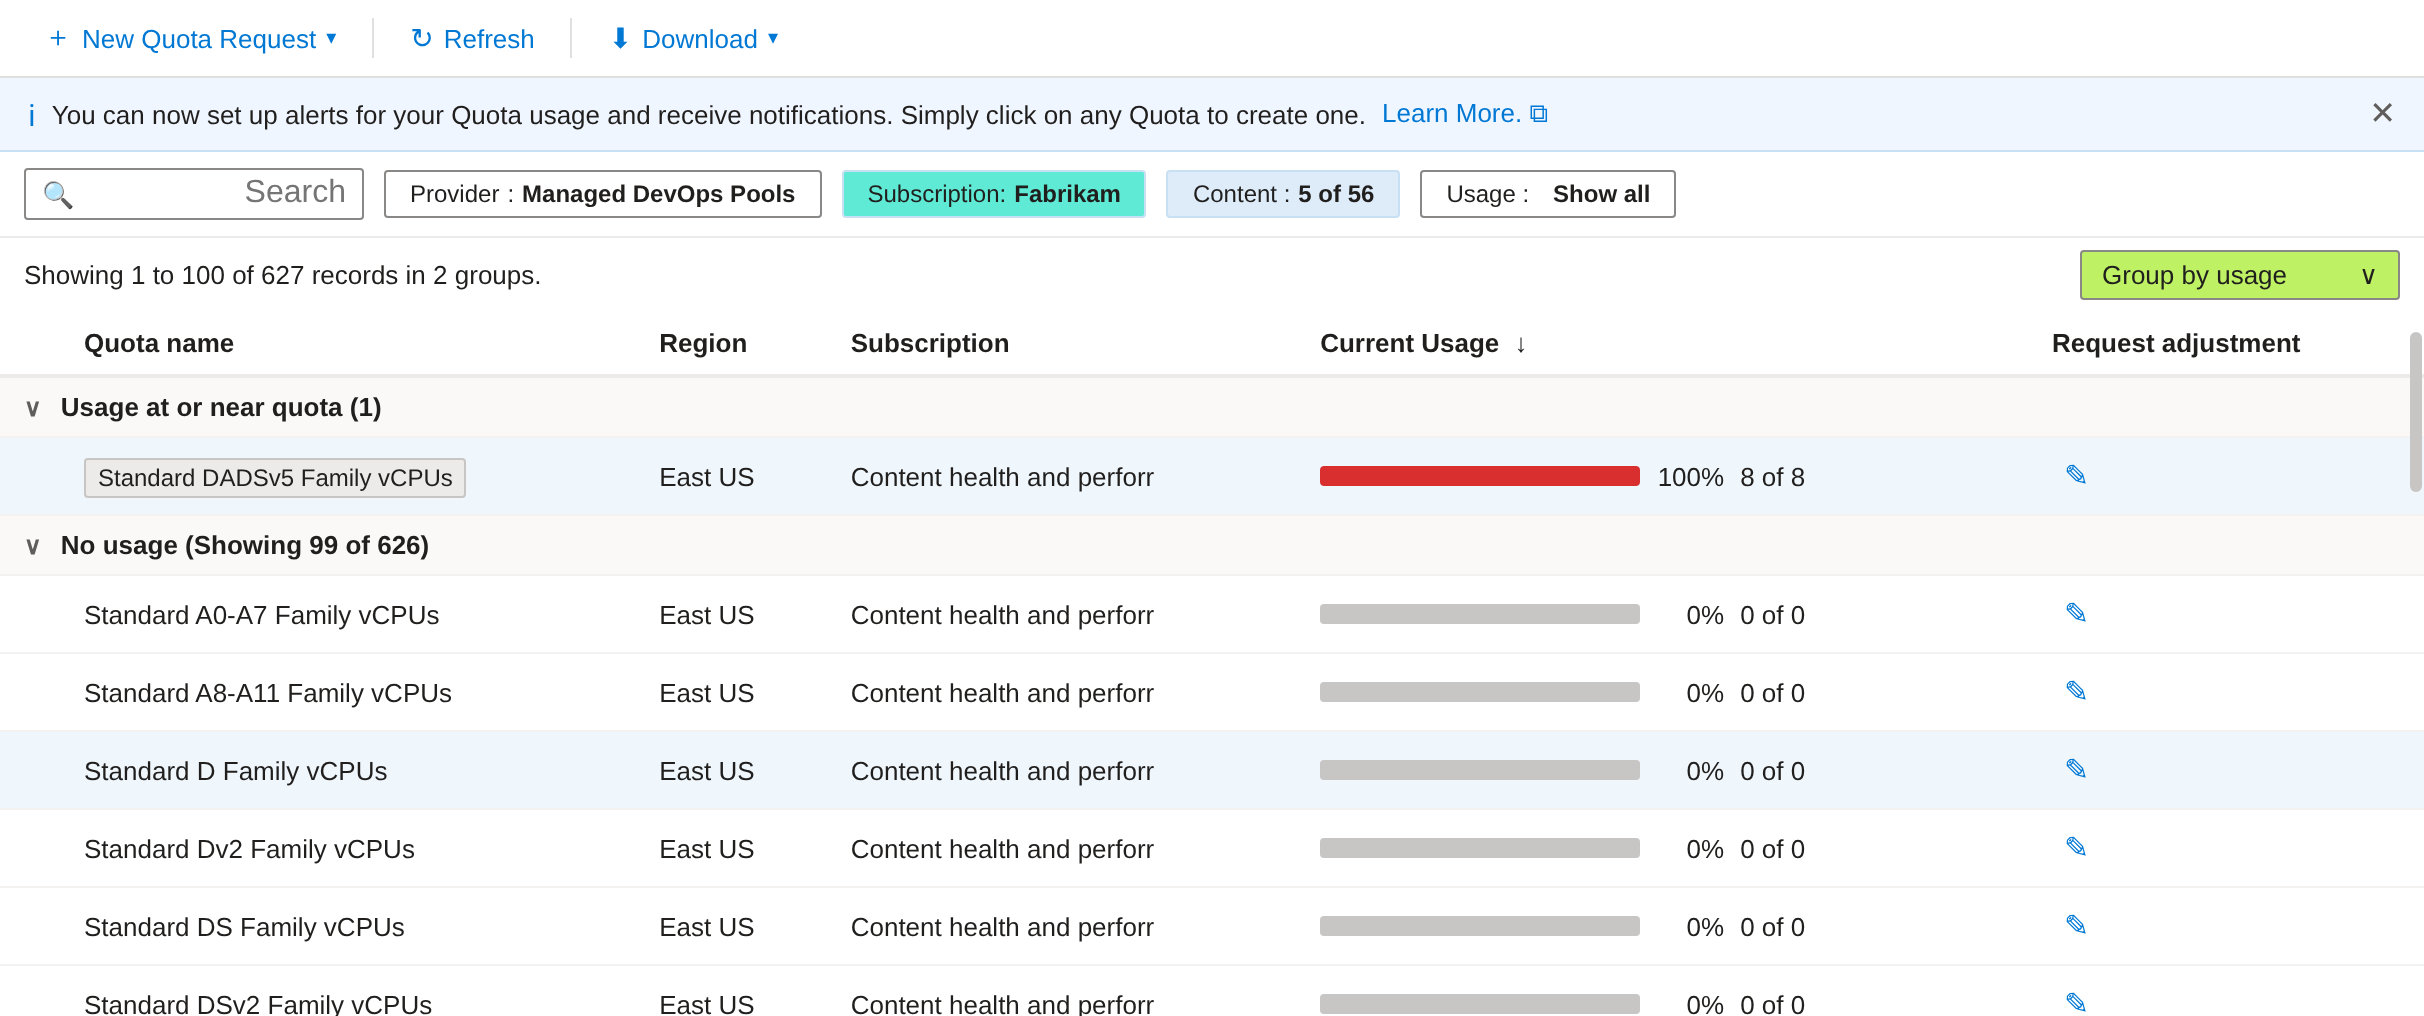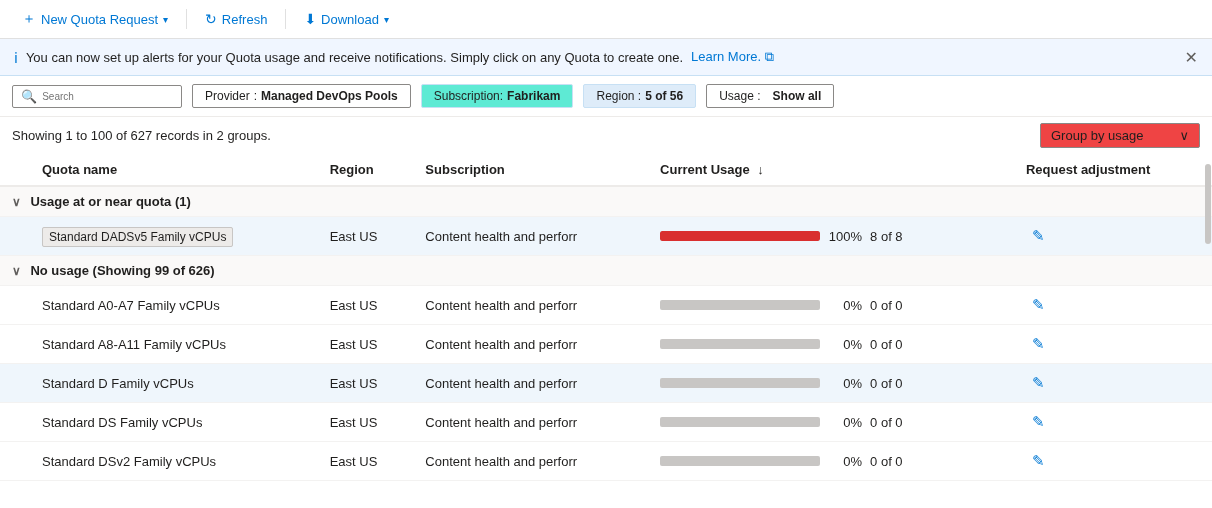--- a/index.html
+++ b/index.html
@@ -57,23 +57,24 @@
       border: 1px solid #8a8886;
       border-radius: 2px;
       padding: 3px 8px;
       width: 170px;
       gap: 5px;
       background: #fff;
     }
     .search-box input {
       border: none;
       outline: none;
-      font-size: 10px;
+      font-size: 16px;
       width: 100%;
       color: #201f1e;
+      text-align: right;
     }
     .search-box .search-icon { color: #605e5c; font-size: 13px; }
     .filter-chip {
       display: flex;
       align-items: center;
       padding: 4px 12px;
       border-radius: 2px;
       font-size: 12px;
       gap: 4px;
       cursor: pointer;
@@ -94,21 +95,21 @@
       padding: 6px 12px;
       font-size: 13px;
       color: #201f1e;
     }
     .group-dropdown {
       display: flex;
       align-items: center;
       border: 1px solid #8a8886;
       border-radius: 2px;
       padding: 4px 10px;
-      background: #ef4444;
+      background: #bef264;
       cursor: pointer;
       gap: 8px;
       font-size: 13px;
       min-width: 160px;
       justify-content: space-between;
       margin-left: 20px;
     }
 
     
     .table-container {
@@ -230,21 +231,21 @@
   <button class="filter-chip filter-chip-provider">
     <span class="chip-label">Provider</span>
     <span>:</span>
     <span class="chip-value">Managed DevOps Pools</span>
   </button>
   <button class="filter-chip filter-chip-subscription">
     <span class="chip-label">Subscription:</span>
     <span class="chip-value">Fabrikam</span>
   </button>
   <button class="filter-chip filter-chip-region">
-    <span class="chip-label">Region :</span>
+    <span class="chip-label">Content :</span>
     <span class="chip-value">5 of 56</span>
   </button>
   <button class="filter-chip filter-chip-usage">
     <span class="chip-label">Usage :</span>
     <span class="chip-value">Show all</span>
   </button>
 </div>
 
 <div class="summary-bar">
   <span>
@@ -360,20 +361,38 @@
           <span class="progress-pct">0%</span>
           <span class="progress-count">0 of 0</span>
         </div>
       </td>
       <td>
         <button class="edit-btn" title="Request adjustment">✎</button>
       </td>
     </tr>
         <tr>
       <td></td>
+      <td><span>Standard Dv2 Family vCPUs</span></td>
+      <td>East US</td>
+      <td>Content health and perforr</td>
+      <td>
+        <div class="progress-cell">
+          <div class="progress-bar-wrap">
+            <div class="progress-bar-fill" style="width:0%;background-color:#c8c6c4;"></div>
+          </div>
+          <span class="progress-pct">0%</span>
+          <span class="progress-count">0 of 0</span>
+        </div>
+      </td>
+      <td>
+        <button class="edit-btn" title="Request adjustment">✎</button>
+      </td>
+    </tr>
+        <tr>
+      <td></td>
       <td><span>Standard DS Family vCPUs</span></td>
       <td>East US</td>
       <td>Content health and perforr</td>
       <td>
         <div class="progress-cell">
           <div class="progress-bar-wrap">
             <div class="progress-bar-fill" style="width:0%;background-color:#c8c6c4;"></div>
           </div>
           <span class="progress-pct">0%</span>
           <span class="progress-count">0 of 0</span>

